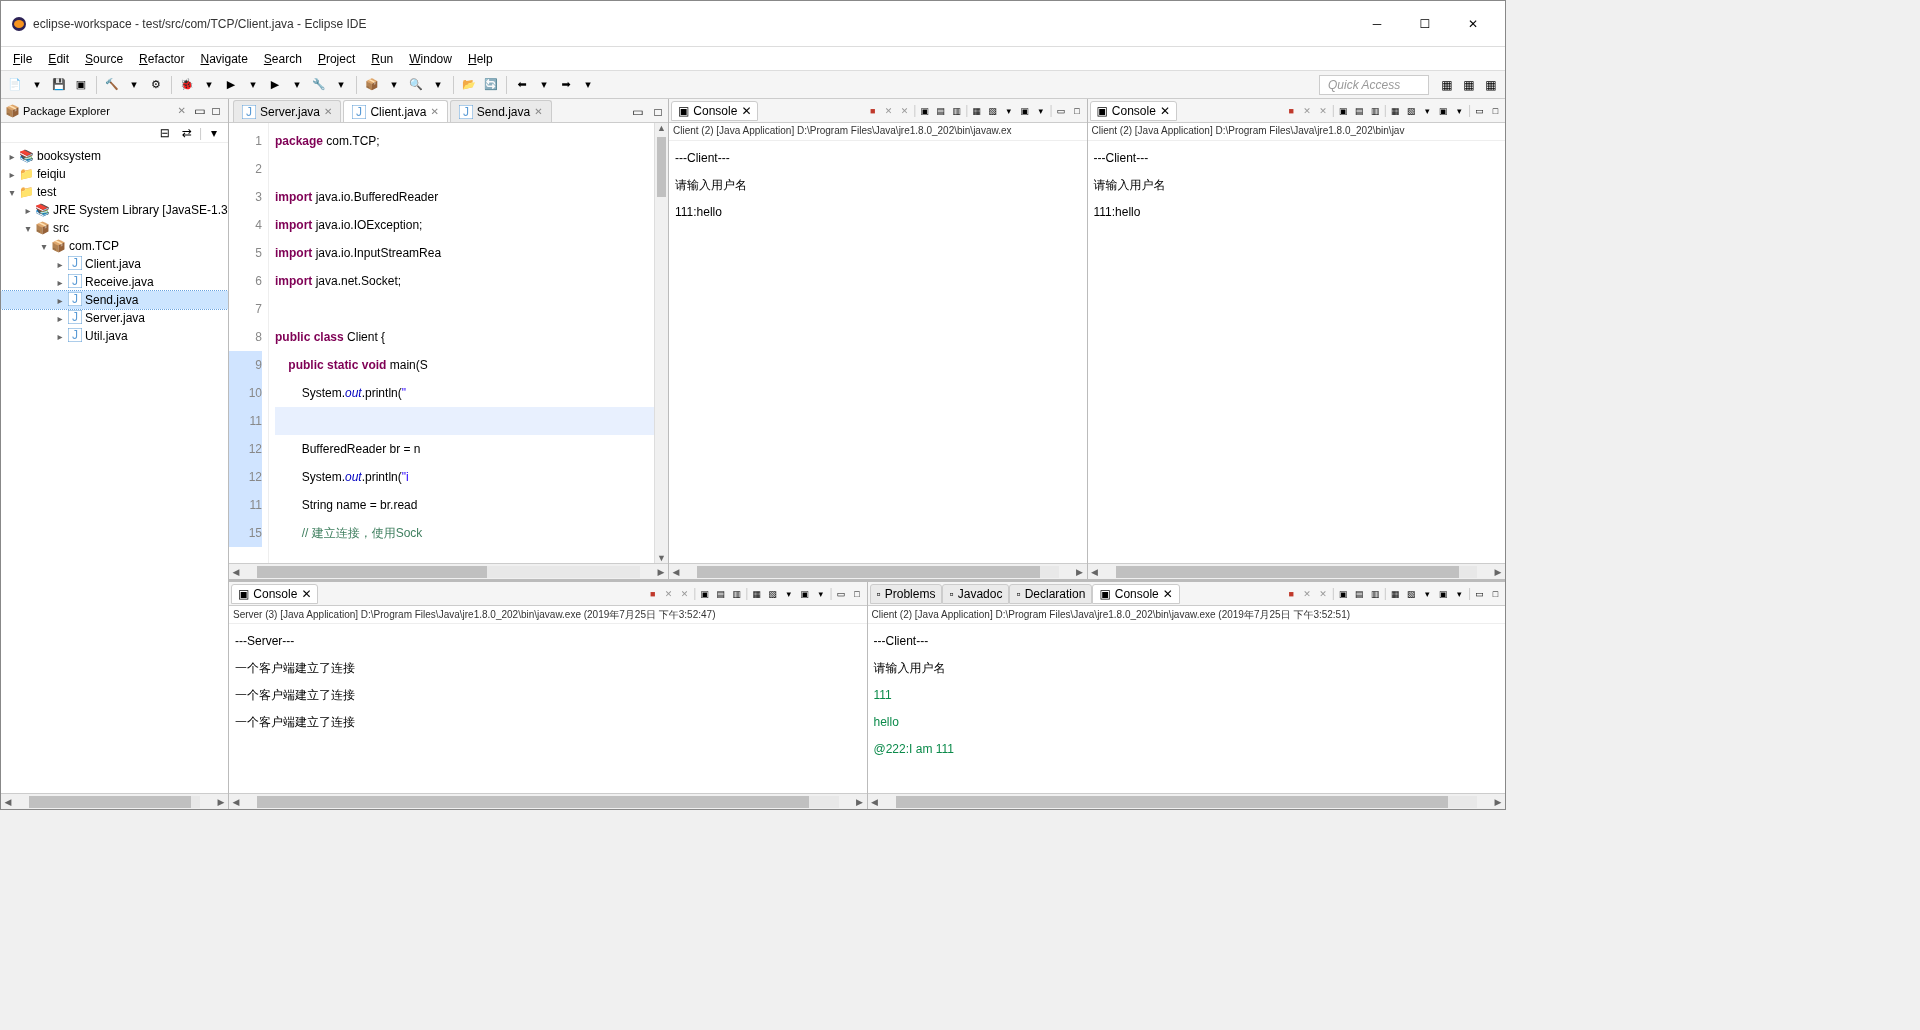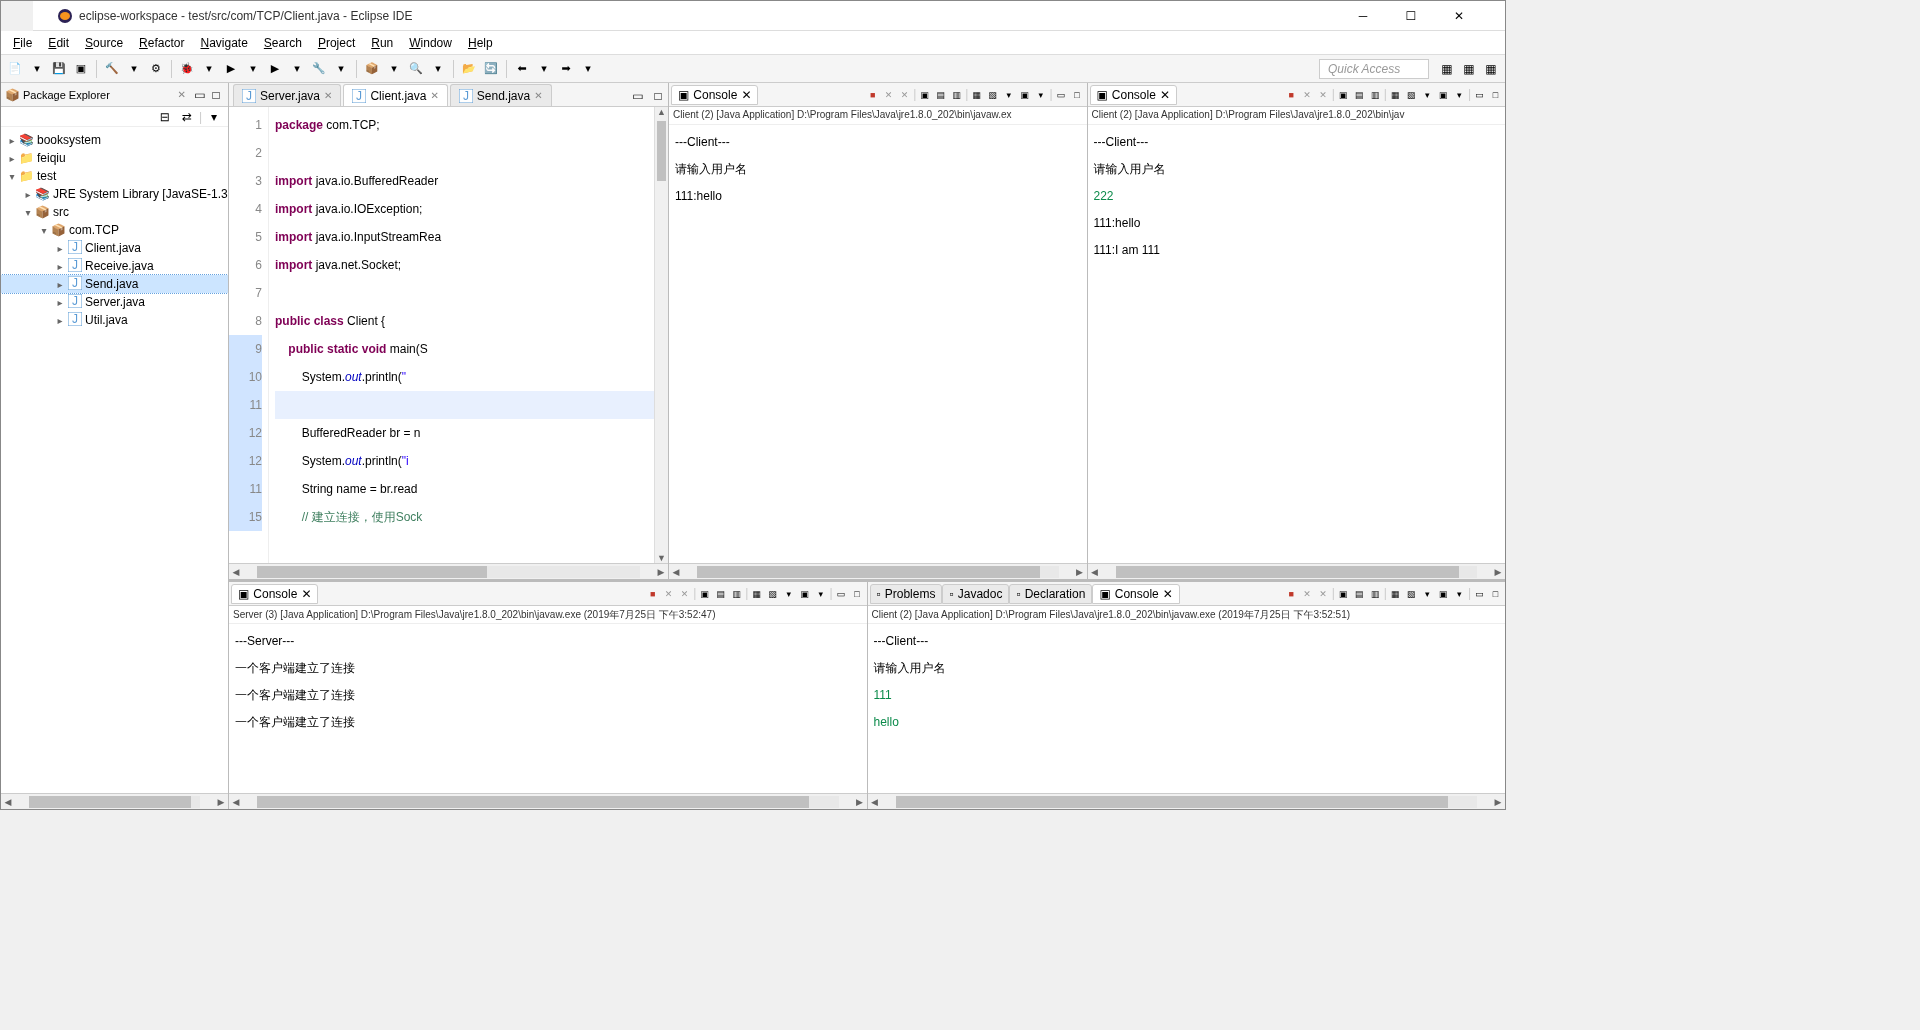--- a/index.html
+++ b/index.html
@@ -1,17 +1,17 @@
 <!DOCTYPE html>
 <html><head>
 <meta charset="utf-8">
 <style>
 * { margin:0; padding:0; box-sizing:border-box; font-family:"Segoe UI",Tahoma,sans-serif; font-size:12px; }
 body { background:#f0f0f0; width:1506px; height:810px; overflow:hidden; display:flex; flex-direction:column; border:1px solid #888; }
-.titlebar { height:30px; background:#fff; display:flex; align-items:center; padding:0 24px; border-bottom:1px solid #ddd;margin-left:32px; }
+.titlebar { height:46px; background:#fff; display:flex; align-items:center; padding:0 10px; border-bottom:1px solid #ddd; }
 .titlebar .icon { width:16px; height:16px; margin-right:6px; }
 .titlebar .title { flex:1; font-size:12px; color:#333; }
 .winbtns { display:flex; gap:4px; }
 .winbtn { width:44px; height:28px; display:flex; align-items:center; justify-content:center; cursor:pointer; }
 .menubar { height:24px; background:#fff; display:flex; align-items:center; padding:0 4px; border-bottom:1px solid #ddd; }
 .menubar .menu { padding:3px 8px; cursor:pointer; }
 .menubar .menu u { text-decoration:underline; }
 .toolbar { height:28px; background:#f5f5f5; display:flex; align-items:center; padding:0 4px; border-bottom:1px solid #ccc; gap:2px;}
 .tbtn { width:20px; height:20px; display:flex; align-items:center; justify-content:center; cursor:pointer; border-radius:2px;}
 .tsep { width:1px; height:18px; background:#ccc; margin:0 3px; }
@@ -370,23 +370,21 @@
                 <span class="tbtn" style="font-size: 9px;">▾</span>
                 <span style="color: rgb(204, 204, 204);">|</span>
                 <span class="tbtn" style="font-size: 9px;">▭</span>
                 <span class="tbtn" style="font-size: 9px;">□</span>
               </div>
             </div>
             <div class="clabel">Client (2) [Java Application] D:\Program Files\Java\jre1.8.0_202\bin\jav</div>
             <div class="cout">
               <div>---Client---</div>
               <div>请输入用户名</div>
-              <div class="in">222</div>
               <div>111:hello</div>
-              <div>111:I am 111</div>
             </div>
             <div class="hscroll">
               <span class="arr">◀</span>
               <div class="track">
                 <div class="thumb" style="width:95%"></div>
               </div>
               <span class="arr">▶</span>
             </div>
           </div>
         </div>
@@ -471,20 +469,21 @@
               <span class="tbtn" style="font-size: 9px;">▭</span>
               <span class="tbtn" style="font-size: 9px;">□</span>
             </div>
           </div>
           <div class="clabel">Client (2) [Java Application] D:\Program Files\Java\jre1.8.0_202\bin\javaw.exe (2019年7月25日 下午3:52:51)</div>
           <div class="cout">
             <div>---Client---</div>
             <div>请输入用户名</div>
             <div class="in">111</div>
             <div class="in">hello</div>
+            <div class="in">@222:I am 111</div>
           </div>
           <div class="hscroll">
             <span class="arr">◀</span>
             <div class="track">
               <div class="thumb" style="width:95%"></div>
             </div>
             <span class="arr">▶</span>
           </div>
         </div>
       </div>

